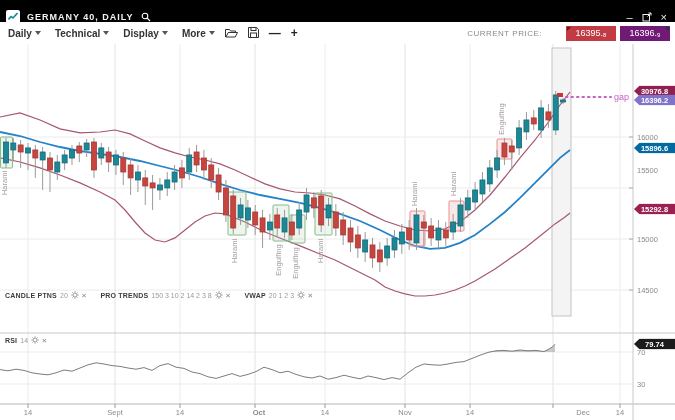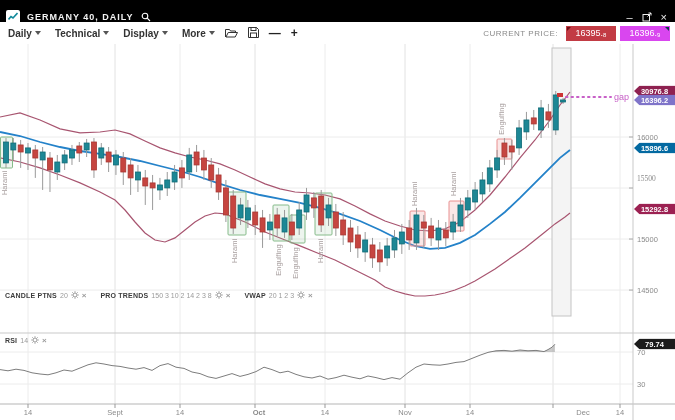--- a/index.html
+++ b/index.html
@@ -15,26 +15,26 @@
   .winbtn{font-size:11px;line-height:11px;color:#eee;cursor:default;}
   
   .toolbar{position:absolute;left:0;top:22px;width:675px;height:22px;background:#fff;
     border-bottom:1px solid #cfcfcf;display:flex;align-items:center;justify-content:space-between;}
   .menus{display:flex;align-items:center;gap:14px;padding-left:8px;}
   .menu{display:flex;align-items:center;gap:3px;font-size:10px;font-weight:bold;color:#333;}
   .caret{width:0;height:0;border-left:3px solid transparent;border-right:3px solid transparent;border-top:4px solid #555;}
   .tool-icons{display:flex;align-items:center;gap:10px;margin-left:10px;}
   .zoombtn{font-size:12px;font-weight:bold;color:#222;line-height:10px;}
   .price-area{display:flex;align-items:center;gap:4px;padding-right:5px;}
-  .cp-label{font-size:8px;color:#8a8a8a;letter-spacing:.5px;margin-right:4px;}
+  .cp-label{font-size:8px;color:#8a8a8a;letter-spacing:.5px;margin-right:20px;}
   .pbadge{position:relative;min-width:44px;height:15px;color:#fff;font-size:9px;font-weight:normal;
     display:flex;align-items:center;justify-content:center;padding:0 3px;}
   .pbadge sub{font-size:6px;margin-top:3px;}
   .pbadge.sell{background:#c23b44;}
-  .pbadge.buy{background:#d946ef;}
+  .pbadge.buy{background:#701a75;}
   .pbadge.sell::before{content:"";position:absolute;left:1px;top:1px;border-left:4px solid #6e1218;border-bottom:4px solid transparent;}
   .pbadge.buy::after{content:"";position:absolute;right:1px;top:1px;border-right:4px solid #063d46;border-bottom:4px solid transparent;}
   
   .chart-region{position:absolute;left:0;top:44px;width:675px;height:376px;background:#fff;}
   #chart-svg{position:absolute;left:0;top:0;}
   
   .ylab{position:absolute;left:637px;font-size:7.5px;color:#8a8a8a;transform:translateY(-50%);}
   .marker{position:absolute;left:634px;width:41px;height:11px;color:#fff;font-size:7.5px;font-weight:bold;
     display:flex;align-items:center;justify-content:center;transform:translateY(-50%);
     clip-path:polygon(0 50%,14% 0,100% 0,100% 100%,14% 100%);}
@@ -339,21 +339,21 @@
         <line x1="470" y1="360" x2="470" y2="364" stroke="#999"></line>
         <line x1="553" y1="360" x2="553" y2="364" stroke="#999"></line>
         <line x1="620" y1="360" x2="620" y2="364" stroke="#999"></line>
         <line x1="629" y1="93" x2="633" y2="93" stroke="#aaa"></line>
         <line x1="629" y1="144.0204081632653" x2="633" y2="144.0204081632653" stroke="#aaa"></line>
         <line x1="629" y1="195.0408163265306" x2="633" y2="195.0408163265306" stroke="#aaa"></line>
         <line x1="629" y1="246.0612244897959" x2="633" y2="246.0612244897959" stroke="#aaa"></line>
       </svg>
     <div id="ylabels">
         <div class="ylab" style="top: 93px;">16000</div>
-        <div class="ylab" style="top: 134px; font-family: Liberation Serif, serif;">15500</div>
+        <div class="ylab" style="top: 126px;">15500</div>
         <div class="ylab" style="top: 195.041px;">15000</div>
         <div class="ylab" style="top: 246.061px;">14500</div>
         <div class="ylab" style="top: 308px;">70</div>
         <div class="ylab" style="top: 340px;">30</div>
       </div>
     <div id="xlabels">
         <div class="xlab" style="left: 28px;">14</div>
         <div class="xlab" style="left: 115px;">Sept</div>
         <div class="xlab" style="left: 180px;">14</div>
         <div class="xlab" style="left: 259px; font-weight: bold;">Oct</div>

